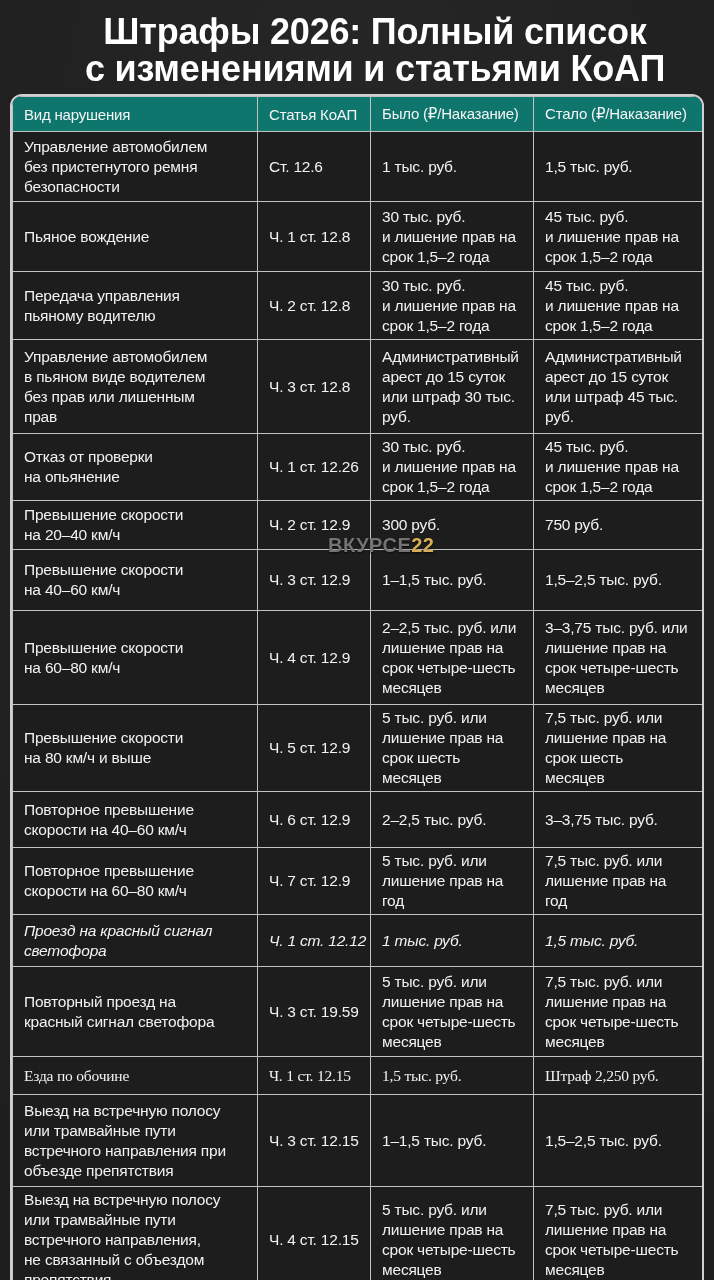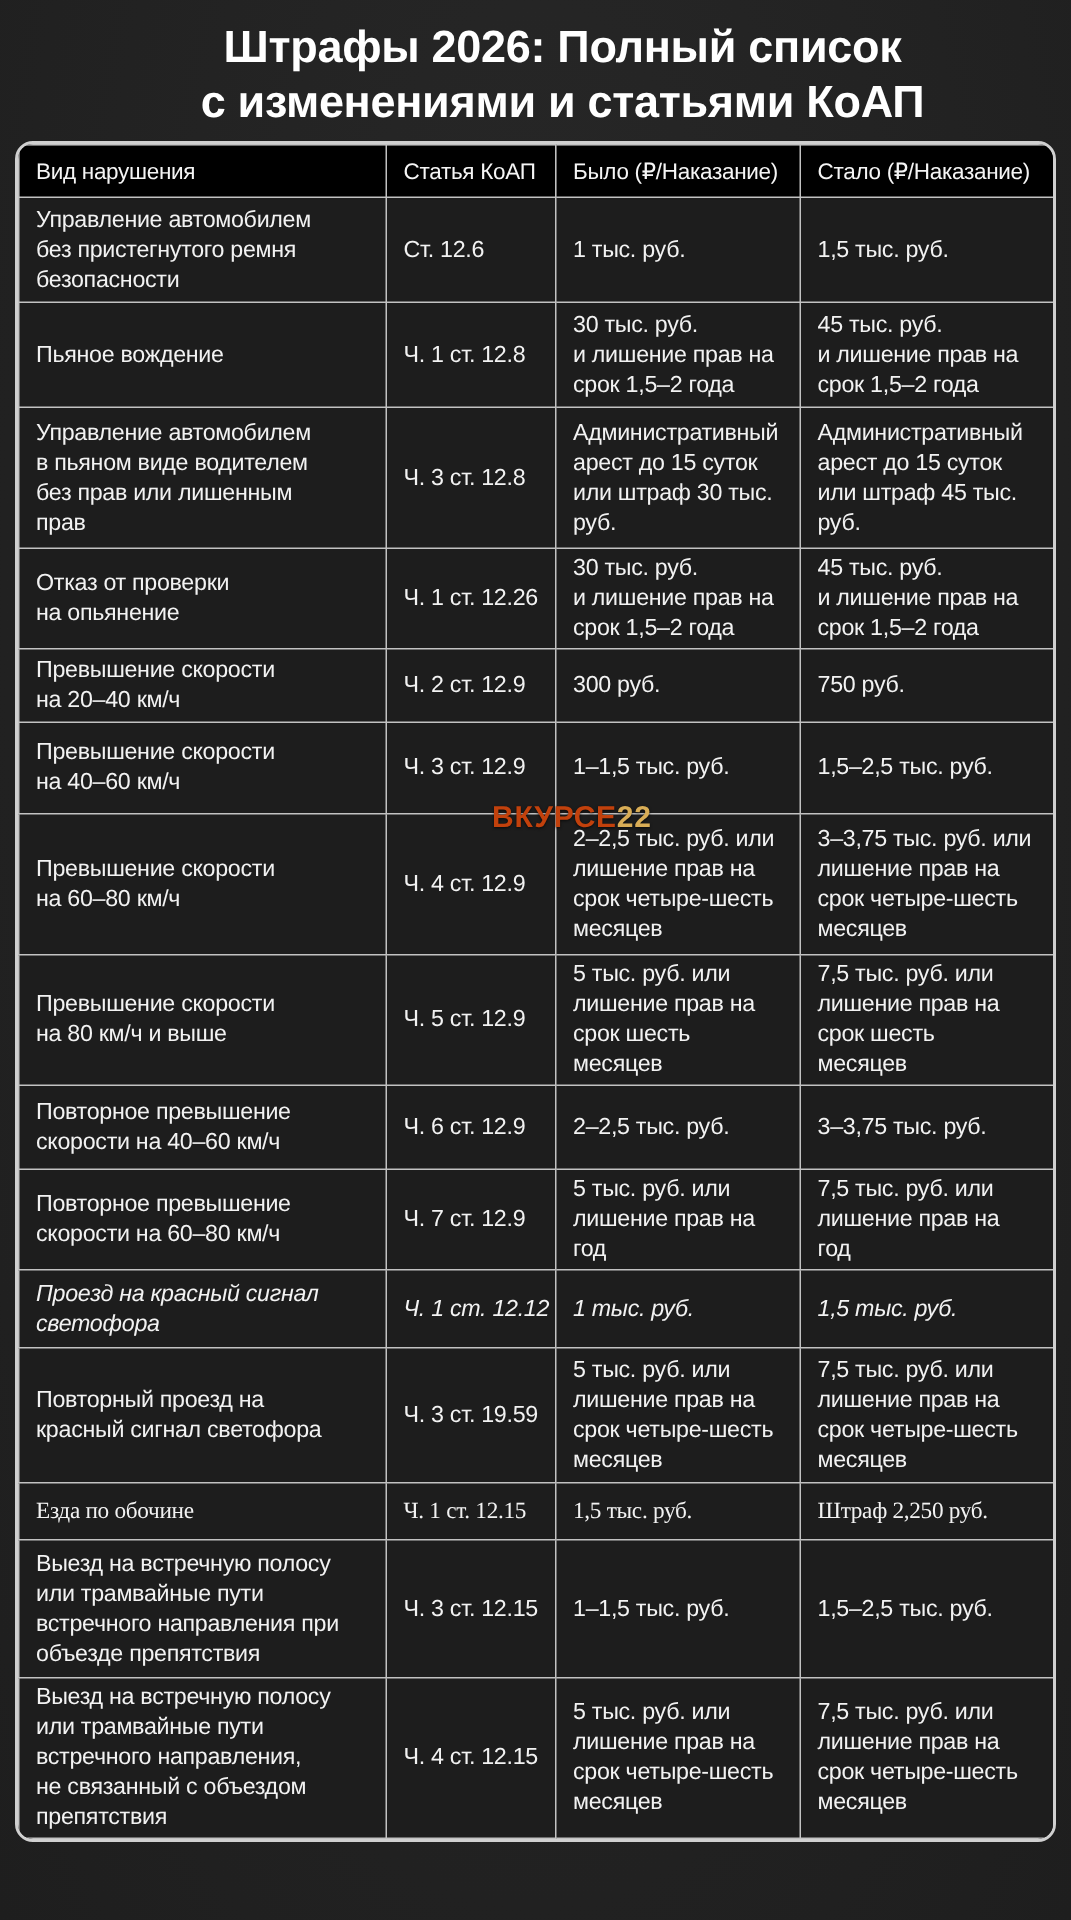--- a/index.html
+++ b/index.html
@@ -2,49 +2,49 @@
 <html><head>
 <meta charset="utf-8">
 <style>
   html, body { margin: 0; padding: 0; }
   body {
     width: 714px; height: 1280px; overflow: hidden; position: relative;
     background: radial-gradient(ellipse at 50% 30%, #282828 0%, #1e1e1e 100%);
     font-family: "Liberation Sans", "DejaVu Sans", sans-serif;
   }
   .title {
-    color: #ffffff; font-weight: 700; font-size: 30px; line-height: 37px;
+    color: #ffffff; font-weight: 700; font-size: 36px; line-height: 37px;
     text-align: center; padding-top: 13px; letter-spacing: -0.2px; padding-left: 36px;
   }
   .table-wrap {
     margin: 7px 10px 0 10px;
     border: 2px solid #d0d0d0;
     border-radius: 12px;
     overflow: hidden;
     background: #1d1d1d;
   }
   table { width: 100%; border-collapse: collapse; table-layout: fixed; }
   th {
-    background: #000000; color: #f5f5f5; font-weight: 400; font-size: 15px;
+    background: #0f766e; color: #f5f5f5; font-weight: 400; font-size: 15px;
     text-align: left; padding: 3px 4px 3px 11px; height: 28px;
     border: 1.5px solid #c2c2c2; white-space: nowrap; overflow: hidden;
     letter-spacing: -0.2px;
   }
   td {
     background: #1d1d1d; color: #f2f2f2; font-size: 15.5px; line-height: 20px;
     padding: 3px 4px 3px 11px; border: 1.5px solid #c2c2c2;
     white-space: pre; overflow: hidden; letter-spacing: -0.2px;
     vertical-align: middle;
   }
   .watermark {
     position: absolute; left: 328px; top: 534px; z-index: 5;
     font-size: 20px; font-weight: 700; letter-spacing: 0.5px;
     text-shadow: 0 1px 2px rgba(0,0,0,0.7);
   }
-  .watermark .wm-main { color: #c2410c; }
+  .watermark .wm-main { color: #737373; }
   .watermark .wm-accent { color: #d9ad56; }
 </style>
 </head>
 <body>
 
 <div class="title">
   <div>Штрафы 2026: Полный список</div>
   <div>с изменениями и статьями КоАП</div>
 </div>
 
@@ -76,20 +76,31 @@
         <tr style="height: 70px;">
           <td>Пьяное вождение</td>
           <td>Ч. 1 ст. 12.8</td>
           <td>30 тыс. руб.
 и лишение прав на
 срок 1,5–2 года</td>
           <td>45 тыс. руб.
 и лишение прав на
 срок 1,5–2 года</td>
         </tr>
+        <tr style="height: 68px;">
+          <td>Передача управления
+пьяному водителю</td>
+          <td>Ч. 2 ст. 12.8</td>
+          <td>30 тыс. руб.
+и лишение прав на
+срок 1,5–2 года</td>
+          <td>45 тыс. руб.
+и лишение прав на
+срок 1,5–2 года</td>
+        </tr>
         <tr style="height: 94px;">
           <td>Управление автомобилем
 в пьяном виде водителем
 без прав или лишенным
 прав</td>
           <td>Ч. 3 ст. 12.8</td>
           <td>Административный
 арест до 15 суток
 или штраф 30 тыс.
 руб.</td>

